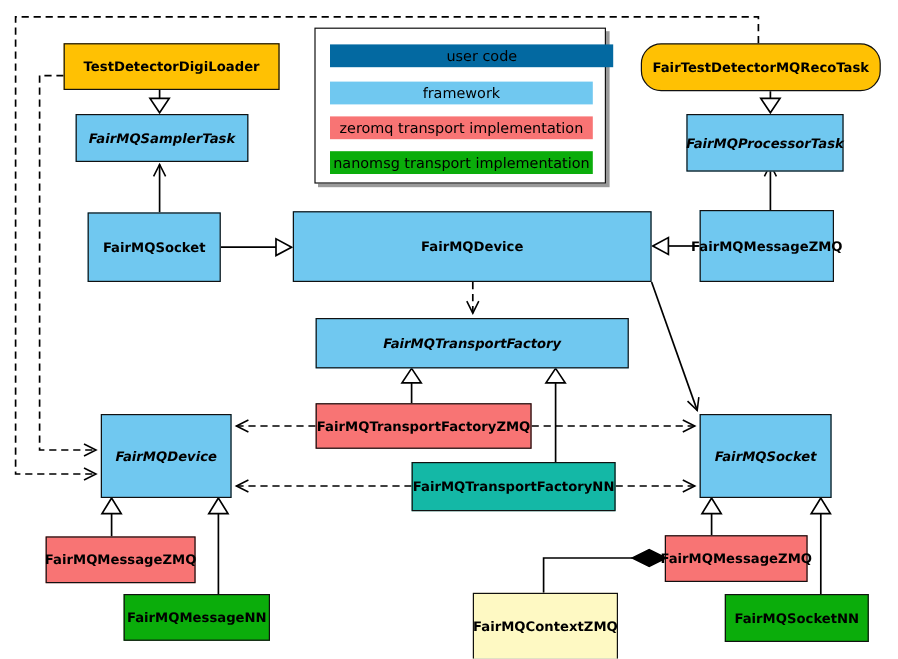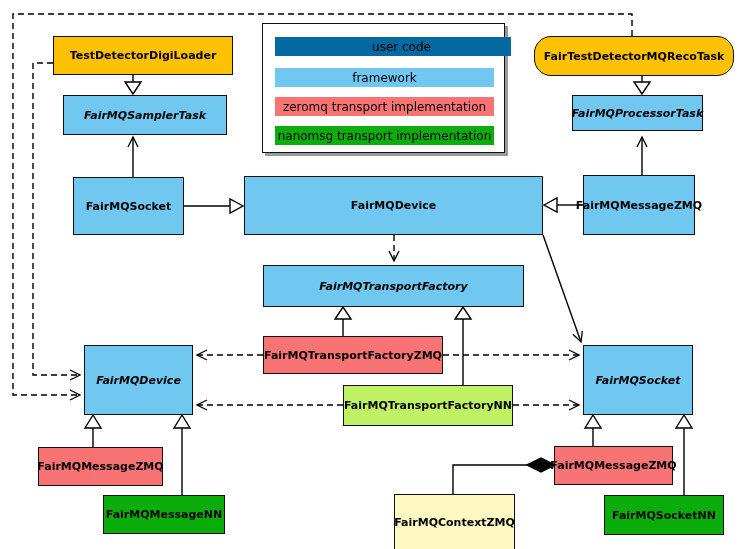--- a/index.html
+++ b/index.html
@@ -119,35 +119,35 @@
     <div class="legend-item" style="top: 13px; background-color: #0369a1; padding-left: 17px;">user code</div>
     <div class="legend-item" style="top: 44px; background-color: rgb(112, 200, 240);">framework</div>
     <div class="legend-item" style="top: 73px; background-color: rgb(248, 116, 116);">zeromq transport implementation</div>
     <div class="legend-item" style="top: 102px; background-color: rgb(11, 173, 11);">nanomsg transport implementation</div>
   </div>
 
   <div class="node" style="left: 53px; top: 36px; width: 180px; height: 39px; background-color: rgb(255, 193, 3);">TestDetectorDigiLoader</div>
 
   <div class="node" style="left: 534px; top: 36px; width: 200px; height: 40px; background-color: rgb(255, 193, 3); border-radius: 17px;">FairTestDetectorMQRecoTask</div>
 
-  <div class="node abstract" style="left: 63px; top: 95px; width: 164px; height: 40px; background-color: rgb(112, 200, 240);">FairMQSamplerTask</div>
+  <div class="node abstract" style="left: 63px; top: 95px; width: 144px; height: 40px; background-color: rgb(112, 200, 240);">FairMQSamplerTask</div>
 
-  <div class="node abstract" style="left: 572px; top: 95px; width: 131px; height: 36px; background-color: rgb(112, 200, 240);">FairMQProcessorTask</div>
+  <div class="node abstract" style="left: 572px; top: 95px; width: 131px; height: 48px; background-color: rgb(112, 200, 240);">FairMQProcessorTask</div>
 
   <div class="node" style="left: 73px; top: 177px; width: 111px; height: 58px; background-color: rgb(112, 200, 240);">FairMQSocket</div>
 
   <div class="node" style="left: 244px; top: 176px; width: 299px; height: 59px; background-color: rgb(112, 200, 240);">FairMQDevice</div>
 
   <div class="node" style="left: 583px; top: 175px; width: 112px; height: 60px; background-color: rgb(112, 200, 240);">FairMQMessageZMQ</div>
 
   <div class="node abstract" style="left: 263px; top: 265px; width: 261px; height: 42px; background-color: rgb(112, 200, 240);">FairMQTransportFactory</div>
 
   <div class="node" style="left: 263px; top: 336px; width: 180px; height: 38px; background-color: rgb(248, 116, 116);">FairMQTransportFactoryZMQ</div>
 
-  <div class="node" style="left: 343px; top: 385px; width: 170px; height: 41px; background-color: #bef264;">FairMQTransportFactoryNN</div>
+  <div class="node" style="left: 343px; top: 385px; width: 170px; height: 41px; background-color: #14b8a6;">FairMQTransportFactoryNN</div>
 
   <div class="node abstract" style="left: 84px; top: 345px; width: 109px; height: 70px; background-color: rgb(112, 200, 240);">FairMQDevice</div>
 
   <div class="node abstract" style="left: 583px; top: 345px; width: 110px; height: 70px; background-color: rgb(112, 200, 240);">FairMQSocket</div>
 
   <div class="node" style="left: 38px; top: 447px; width: 125px; height: 39px; background-color: rgb(248, 116, 116);">FairMQMessageZMQ</div>
 
   <div class="node" style="left: 103px; top: 495px; width: 122px; height: 39px; background-color: rgb(11, 173, 11);">FairMQMessageNN</div>
 
   <div class="node" style="left: 394px; top: 494px; width: 121px; height: 56px; background-color: #fef9c3;">FairMQContextZMQ</div>

